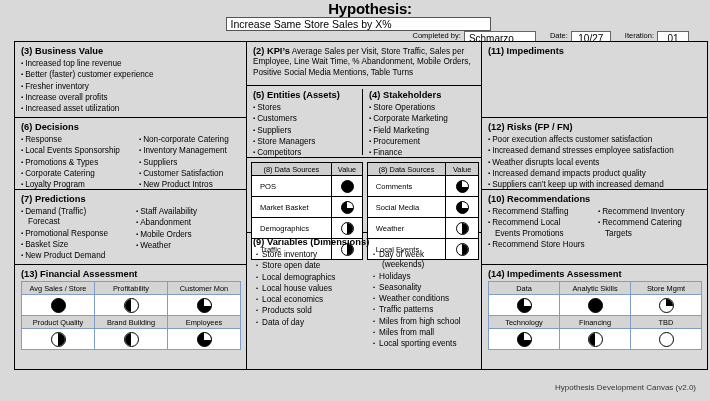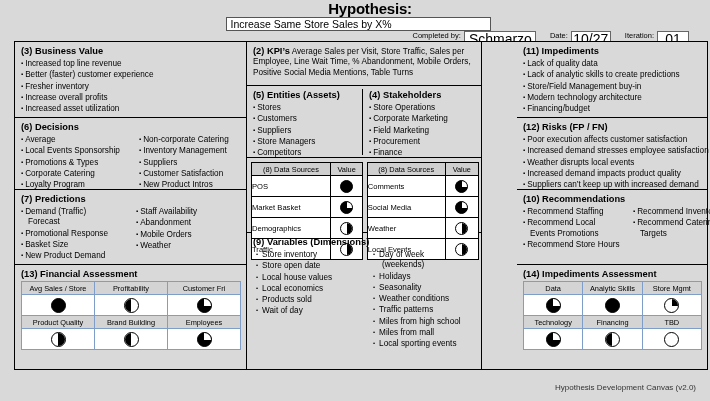--- a/index.html
+++ b/index.html
@@ -15,35 +15,35 @@
   
   .header{position:absolute;left:0;top:0;width:710px;height:37px;display:flex;align-items:center;flex-direction:column;}
   .hyp-label{font-size:15px;font-weight:bold;margin-left:30px;letter-spacing:-0.2px;}
   .hyp-box{
     margin-left:6px;width:265px;height:18px;background:#fff;border:1px solid #555;
     display:flex;align-items:center;padding-left:4px;box-sizing:border-box;font-size:10.5px;
   }
   .meta{display:flex;align-items:flex-start;margin-left:auto;margin-right:21px;}
   .meta-label{font-size:7.5px;margin-right:3px;}
   .meta-box{background:#fff;border:1px solid #666;height:15px;display:flex;align-items:center;
-            justify-content:center;font-size:14px;box-sizing:border-box;}
+            justify-content:center;font-size:10px;box-sizing:border-box;}
   .meta-box.w-completed{width:72px;justify-content:flex-start;padding-left:4px;}
   .meta-box.w-date{width:40px;}
   .meta-box.w-iter{width:32px;}
   .meta-gap{width:14px;}
 
   
   .canvas{
     position:absolute;left:14px;top:41px;width:694px;height:329px;
     border:1.5px solid #000;box-sizing:border-box;background:#d9d9d9;
     display:grid;
     grid-template-columns:232px 235px 225px;
   }
   .col{display:flex;flex-direction:column;border-right:1.5px solid #000;box-sizing:border-box;}
-  .col:last-child{border-right:none;margin-left:35px;}
+  .col:last-child{border-right:none;}
 
   .cell{border-bottom:1.5px solid #000;box-sizing:border-box;padding:3px 5px 2px 6px;position:relative;}
   .cell:last-child{border-bottom:none;}
   .cell.nb{border-bottom:none;}
 
   .title{font-size:9.3px;font-weight:600;line-height:12px;margin-bottom:1px;}
   .title.inline{display:inline;}
   .body{font-size:8.2px;line-height:10.4px;}
   .body.free{padding-left:1px;}
   .two-col{display:flex;}
@@ -53,21 +53,21 @@
   li.bullet:before{content:"\25AA";font-size:6px;vertical-align:1px;margin-right:2px;}
   li.dot:before{content:"\2022";font-size:6px;vertical-align:1px;margin-right:4px;margin-left:3px;}
   li.cont{padding-left:7px;}
   li.cont.dot2{padding-left:12px;}
 
   
   .ds-wrap{display:flex;gap:0;}
   table.ds{border-collapse:collapse;table-layout:fixed;}
   table.ds td,table.ds th{border:1px solid #000;height:13px;box-sizing:border-box;font-weight:normal;}
   table.ds th{background:#cfcfcf;font-size:7.4px;text-align:center;}
-  table.ds td.lbl{background:#fff;font-size:7.6px;padding-left:0;text-align:left;}
+  table.ds td.lbl{background:#fff;font-size:7.6px;padding-left:8px;text-align:left;}
   table.ds td.val{background:#fff;text-align:center;}
   .ds .w-src{width:93px;}
   .ds .w-val{width:38px;}
   .ds-spacer{width:4px;}
 
   
   table.assess{border-collapse:collapse;table-layout:fixed;width:100%;margin-top:1px;}
   table.assess td{border:1px solid #7f9dc9;box-sizing:border-box;text-align:center;}
   table.assess td.h{background:#d4d4d4;font-size:7.4px;height:13px;}
   table.assess td.v{background:#fff;height:20px;}
@@ -136,21 +136,21 @@
           <li class="bullet">Fresher inventory</li>
           <li class="bullet">Increase overall profits</li>
           <li class="bullet">Increased asset utilization</li>
         </ul>
       </div>
 
       <div class="cell" style="height:72px;">
         <div class="title">(6) Decisions</div>
         <div class="two-col">
           <ul style="flex:0 0 118px;">
-            <li class="bullet">Average</li>
+            <li class="bullet">Response</li>
             <li class="bullet">Local Events Sponsorship</li>
             <li class="bullet">Promotions &amp; Types</li>
             <li class="bullet">Corporate Catering</li>
             <li class="bullet">Loyalty Program</li>
           </ul>
           <ul>
             <li class="bullet">Non-corporate Catering</li>
             <li class="bullet">Inventory Management</li>
             <li class="bullet">Suppliers</li>
             <li class="bullet">Customer Satisfaction</li>
@@ -178,21 +178,21 @@
         </div>
       </div>
 
       <div class="cell nb">
         <div class="title">(13) Financial Assessment</div>
         <table class="assess">
           <tbody>
               <tr>
             <td class="h">Avg Sales / Store</td>
             <td class="h">Profitability</td>
-            <td class="h">Customer Fri</td>
+            <td class="h">Customer Mon</td>
           </tr>
           <tr>
             <td class="v"><span class="hb big f100"><i></i></span></td>
             <td class="v"><span class="hb big fhl"><i></i></span></td>
             <td class="v"><span class="hb big f75"><i></i></span></td>
           </tr>
           <tr>
             <td class="h">Product Quality</td>
             <td class="h">Brand Building</td>
             <td class="h">Employees</td>
@@ -296,24 +296,25 @@
             </table>
         </div>
       </div>
 
       <div class="cell nb">
         <div class="title">(9) Variables (Dimensions)</div>
         <div class="two-col">
           <ul style="flex:0 0 117px;">
             <li class="dot">Store inventory</li>
             <li class="dot">Store open date</li>
+            <li class="dot">Local demographics</li>
             <li class="dot">Local house values</li>
             <li class="dot">Local economics</li>
             <li class="dot">Products sold</li>
-            <li class="dot">Wait of day</li>
+            <li class="dot">Data of day</li>
           </ul>
           <ul>
             <li class="dot">Day of week</li>
             <li class="cont dot2">(weekends)</li>
             <li class="dot">Holidays</li>
             <li class="dot">Seasonality</li>
             <li class="dot">Weather conditions</li>
             <li class="dot">Traffic patterns</li>
             <li class="dot">Miles from high school</li>
             <li class="dot">Miles from mall</li>
@@ -321,27 +322,20 @@
           </ul>
         </div>
       </div>
 
     </div>
 
     <div class="col">
 
       <div class="cell" style="height:76px;">
         <div class="title">(11) Impediments</div>
-        <ul>
-          <li class="bullet">Lack of quality data</li>
-          <li class="bullet">Lack of analytic skills to create predictions</li>
-          <li class="bullet">Store/Field Management buy-in</li>
-          <li class="bullet">Modern technology architecture</li>
-          <li class="bullet">Financing/budget</li>
-        </ul>
       </div>
 
       <div class="cell" style="height:72px;">
         <div class="title">(12) Risks (FP / FN)</div>
         <ul>
           <li class="bullet">Poor execution affects customer satisfaction</li>
           <li class="bullet">Increased demand stresses employee satisfaction</li>
           <li class="bullet">Weather disrupts local events</li>
           <li class="bullet">Increased demand impacts product quality</li>
           <li class="bullet">Suppliers can’t keep up with increased demand</li>

